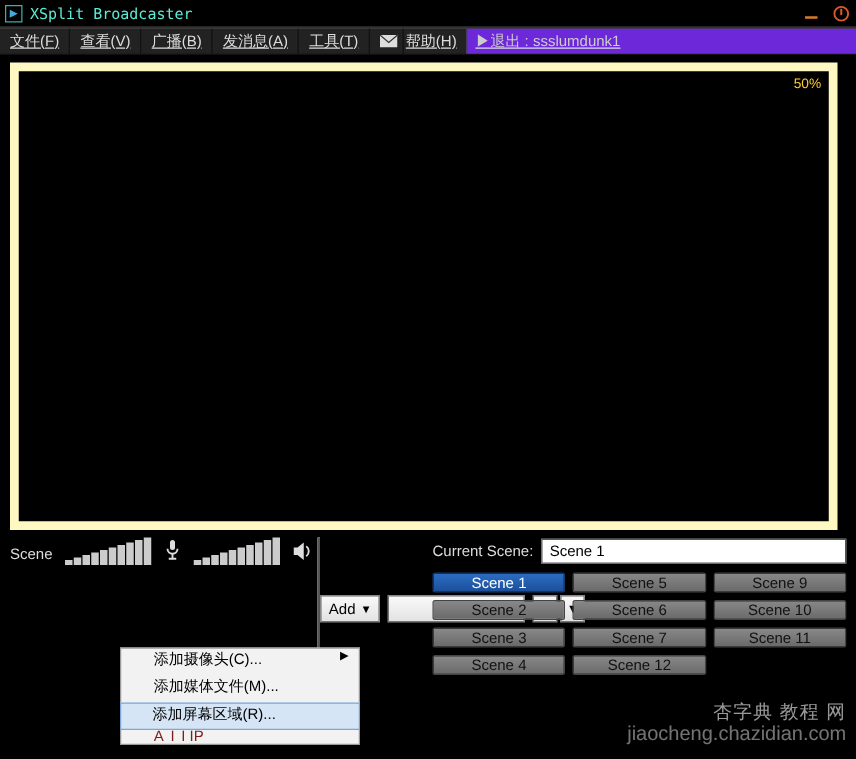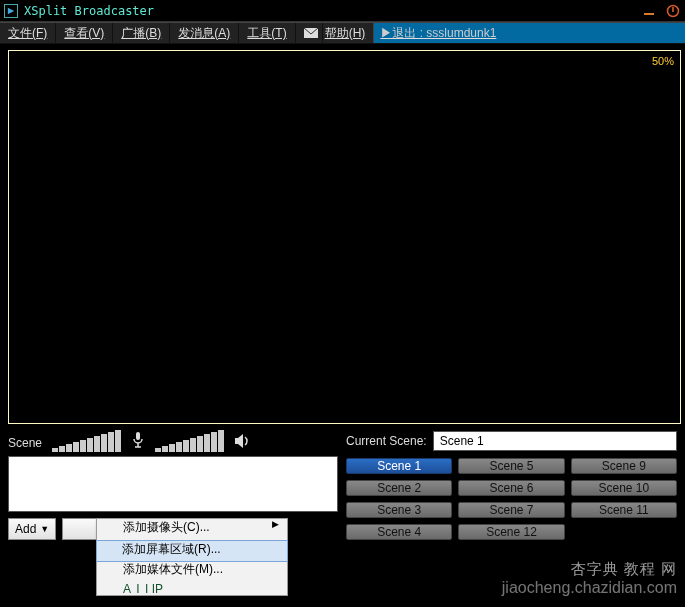--- a/index.html
+++ b/index.html
@@ -10,31 +10,31 @@
 .titlebar .app-icon { width: 14px; height: 14px; border: 1px solid #4aa; display: flex; align-items: center; justify-content: center; margin-right: 6px; }
 .titlebar .app-icon svg { width: 8px; height: 8px; }
 .titlebar .title { flex: 1; font-family: "SimSun", monospace; }
 .titlebar .win-controls { display: flex; }
 .titlebar .win-btn { width: 24px; height: 20px; display: flex; align-items: center; justify-content: center; color: #d87a2a; cursor: pointer; }
 
 
 .menubar { height: 22px; background: #222; border-top: 1px solid #444; border-bottom: 1px solid #111; display: flex; align-items: stretch; color: #ddd; text-decoration: underline; }
 .menu-item { padding: 0 8px; display: flex; align-items: center; cursor: pointer; border-right: 1px solid #111; }
 .menu-item.icon { padding: 0 4px 0 8px; }
-.exit-box { flex: 1; display: flex; align-items: center; background: #0369a1; border-left: 1px solid #444; padding: 0 6px; font-family: monospace; color: #ccc; }
-
-
-.preview { position: relative; background: #000; margin: 6px 4px 4px 8px; height: 374px; border: 1px solid #fef9c3; }
+.exit-box { flex: 1; display: flex; align-items: center; background: #6d28d9; border-left: 1px solid #444; padding: 0 6px; font-family: monospace; color: #ccc; }
+
+
+.preview { position: relative; background: #000; margin: 6px 15px 4px 8px; height: 374px; border: 7px solid #fef9c3; }
 .zoom-label { position: absolute; top: 4px; right: 6px; color: #ffcc33; font-size: 11px; }
 
 
 .bottom { display: flex; padding: 0 8px 8px 8px; gap: 8px; }
 
 
-.left { width: 330px; display: flex; flex-direction: column; }
+.left { width: 330px; display: flex; }
 .audio-row { display: flex; align-items: flex-end; height: 26px; gap: 6px; padding-bottom: 2px; }
 .scene-label { color: #ddd; align-self: flex-end; margin-bottom: 2px; margin-right: 4px; }
 .volume-bars { display: flex; align-items: flex-end; gap: 1px; cursor: pointer; }
 .volume-bars .bar { width: 6px; background: #ccc; }
 .mic-icon, .spk-icon { color: #ddd; padding: 0 4px; cursor: pointer; }
 .sources-box { background: #fff; flex: 1; height: 108px; border: 1px solid #555; margin-top: 2px; }
 .add-row { display: flex; gap: 6px; margin-top: 6px; align-items: center; }
 .add-btn { background: linear-gradient(#fafafa,#e2e2e2); border: 1px solid #888; height: 22px; display: flex; align-items: center; padding: 0 6px; cursor: pointer; font-family: Arial; }
 .add-btn .caret { margin-left: 4px; font-size: 9px; }
 .small-btn { background: linear-gradient(#fafafa,#e2e2e2); border: 1px solid #888; width: 110px; height: 22px; cursor: pointer; }
@@ -48,21 +48,21 @@
 .cur-scene-input { flex: 1; height: 20px; background: #fff; border: 1px solid #555; padding: 0 6px; font-family: Arial; }
 .scene-grid { display: grid; grid-template-columns: repeat(3, 1fr); grid-template-rows: repeat(4, 1fr); gap: 6px; flex: 1; margin-top: 4px; }
 .scene-btn { background: linear-gradient(#888,#6a6a6a); border: 1px solid #444; color: #111; display: flex; align-items: center; justify-content: center; cursor: pointer; border-radius: 2px; font-family: Arial; }
 .scene-btn.active { background: linear-gradient(#2a6dc4,#1d4f9a); color: #fff; border-color: #1a3a6a; }
 
 
 .context-menu { position: absolute; left: 96px; top: 518px; width: 192px; background: #f2f2f2; border: 1px solid #9a9a9a; box-shadow: 2px 2px 4px rgba(0,0,0,0.4); }
 .context-menu .cm-item { height: 22px; display: flex; padding: 0 20px 0 26px; cursor: pointer; position: relative; }
 .context-menu .cm-item.highlight { background: #d6e5f5; border: 1px solid #7aa7d8; margin: -1px; padding-left: 25px; }
 .context-menu .cm-item .sub-arrow { position: absolute; right: 8px; font-size: 9px; }
-.context-menu .cm-cut { height: 12px; padding-left: 26px; display: flex; align-items: center; color: #14532d; font-family: Arial; }
+.context-menu .cm-cut { height: 12px; padding-left: 26px; display: flex; align-items: center; color: #7f1d1d; font-family: Arial; }
 
 
 .watermark { position: absolute; right: 8px; bottom: 10px; text-align: right; color: rgba(255,255,255,0.6); font-family: "Microsoft YaHei"; pointer-events: none; }
 .watermark .big { font-size: 15px; letter-spacing: 1px; }
 .watermark .small { font-size: 16px; color: rgba(255,255,255,0.45); }
 </style>
 </head>
 <body>
 
 <div class="titlebar">
@@ -185,25 +185,25 @@
       <div class="scene-btn">Scene 12</div>
     </div>
   </div>
 </div>
 
 <div class="context-menu">
   <div class="cm-item">
     <span>添加摄像头(C)...</span>
     <span class="sub-arrow">▶</span>
   </div>
+  <div class="cm-item">
+    <span>添加媒体文件(M)...</span>
+  </div>
   <div class="cm-item highlight">
     <span>添加屏幕区域(R)...</span>
-  </div>
-  <div class="cm-item">
-    <span>添加媒体文件(M)...</span>
   </div>
   <div class="cm-cut">
     <span style="overflow:hidden;white-space:nowrap">A<span style="letter-spacing:2px">  I</span> I IP</span>
   </div>
 </div>
 
 <div class="watermark">
   <div class="big">杏字典 教程 网</div>
   <div class="small">jiaocheng.chazidian.com</div>
 </div>

